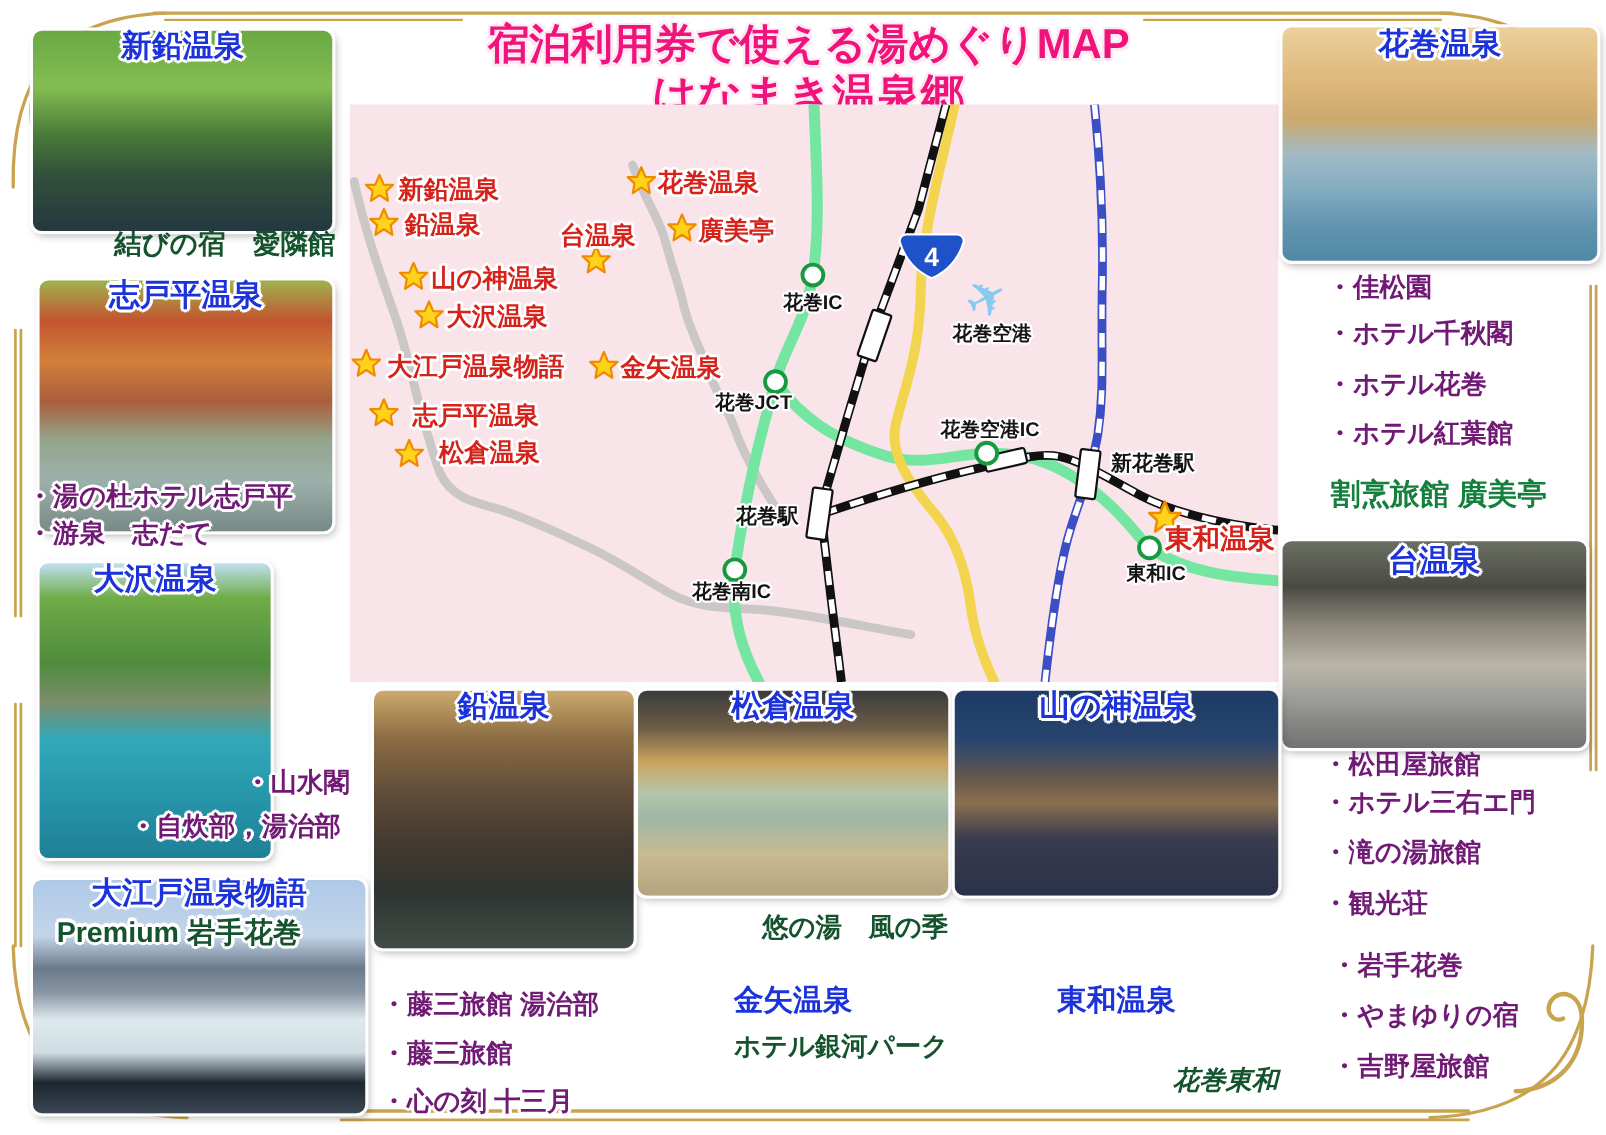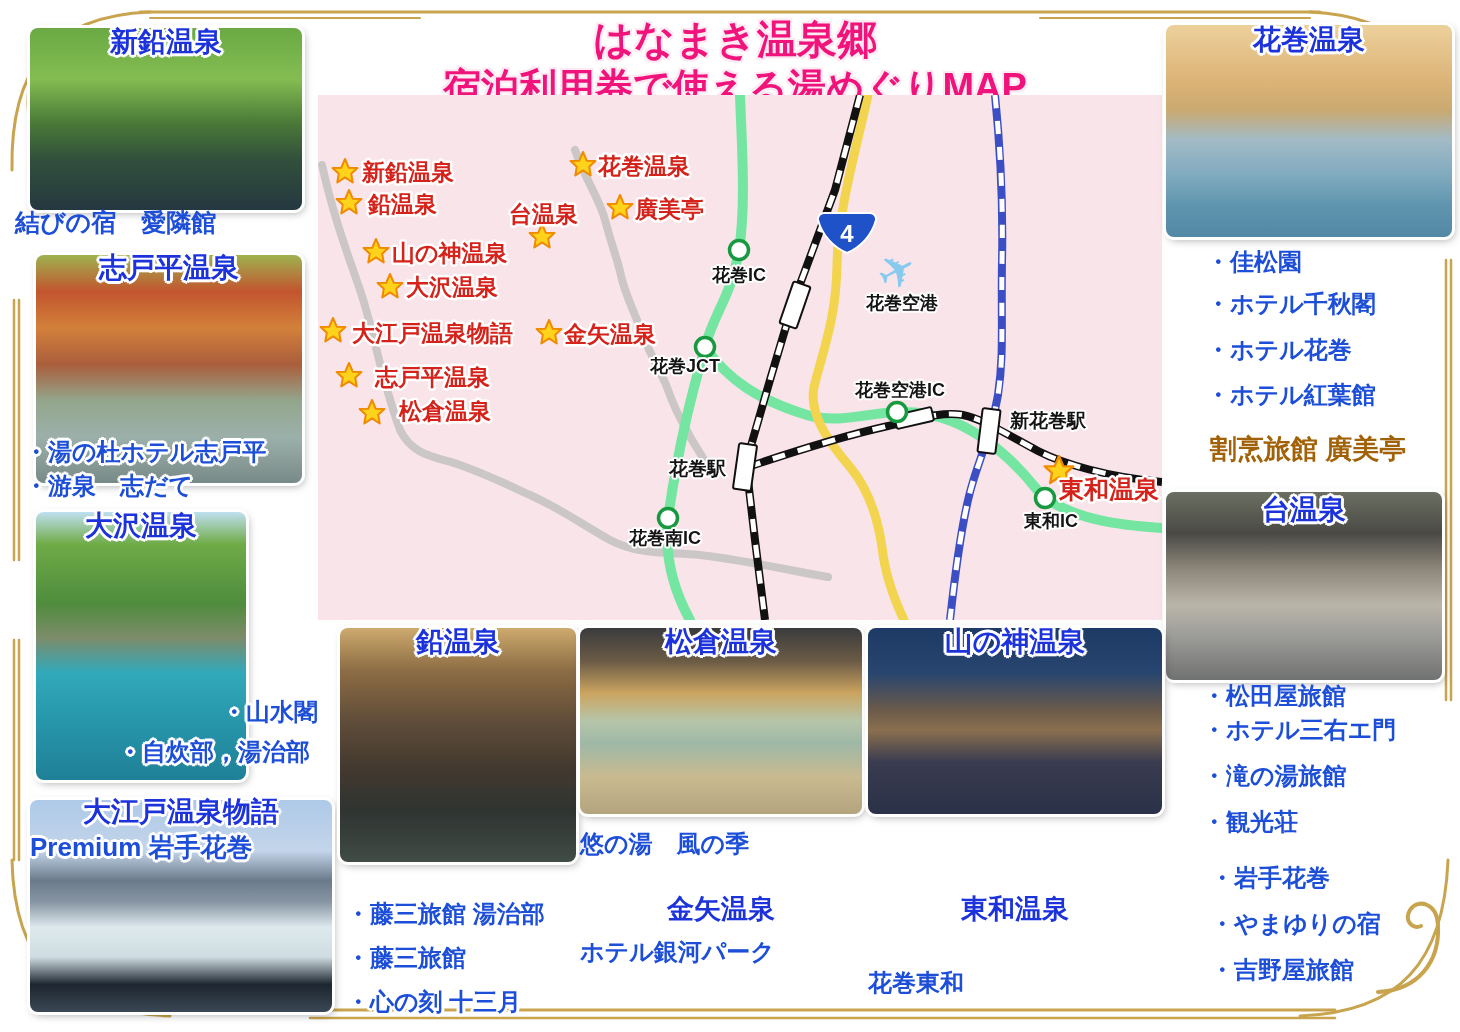--- a/index.html
+++ b/index.html
@@ -5,24 +5,24 @@
   html,body{margin:0;padding:0;background:#e8e8e8;}
   #page{position:relative;width:1460px;height:1032px;background:#ffffff;overflow:hidden;
         font-family:"Liberation Sans","DejaVu Sans",sans-serif;}
   .abs{position:absolute;}
   .halo{text-shadow:-2px -2px 0 #fff,2px -2px 0 #fff,-2px 2px 0 #fff,2px 2px 0 #fff,
         0 -3px 0 #fff,0 3px 0 #fff,-3px 0 0 #fff,3px 0 0 #fff;}
   .title{color:#F0137B;font-weight:bold;text-align:center;line-height:1.15;
          text-shadow:-2px -2px 0 #fde9f1,2px -2px 0 #fde9f1,-2px 2px 0 #fde9f1,2px 2px 0 #fde9f1;}
   .photo{border-radius:8px;box-shadow:0 0 0 3px #fff,2px 3px 8px rgba(0,0,0,.35);}
   .plabel{color:#1C33DC;font-weight:bold;font-size:28px;text-align:center;line-height:1;}
-  .bullet{color:#1d4ed8;font-weight:bold;font-size:24px;line-height:1;white-space:nowrap;}
-  .cap{color:#1d4ed8;font-weight:bold;font-size:24px;text-align:left;line-height:1;}
+  .bullet{color:#701a75;font-weight:bold;font-size:24px;line-height:1;white-space:nowrap;}
+  .cap{color:#14532d;font-weight:bold;font-size:24px;text-align:right;line-height:1;}
   .sub{color:#1C33DC;font-weight:bold;font-size:27px;text-align:center;line-height:1;}
-  .ryk{color:#a16207;font-weight:bold;font-size:27px;text-align:center;line-height:1;}
+  .ryk{color:#15803d;font-weight:bold;font-size:27px;text-align:center;line-height:1;}
   #mapbox{left:318px;top:95px;width:844px;height:525px;background:#F9E4E9;}
   .map-red{font-weight:bold;font-size:23px;fill:#D5231B;stroke:#ffffff;stroke-width:5px;
            paint-order:stroke;stroke-linejoin:round;font-family:"Liberation Sans","DejaVu Sans",sans-serif;}
   .map-red-big{font-size:25px;}
   .map-black{font-weight:bold;font-size:18px;fill:#141414;stroke:#ffffff;stroke-width:4px;
            paint-order:stroke;stroke-linejoin:round;font-family:"Liberation Sans","DejaVu Sans",sans-serif;}
   .map-sta{font-weight:bold;font-size:19px;fill:#141414;stroke:#ffffff;stroke-width:4px;
            paint-order:stroke;stroke-linejoin:round;font-family:"Liberation Sans","DejaVu Sans",sans-serif;}
 </style>
 </head>
@@ -41,22 +41,22 @@
     <path d="M30,120 C22,70 48,40 88,38 C112,37 120,55 108,64 C98,71 86,62 92,52" stroke-width="4"></path>
     <path d="M1310,12 C1400,16 1444,60 1448,160" stroke-width="3"></path>
     <path d="M1372,40 C1412,38 1440,62 1438,100 C1437,122 1418,128 1410,116 C1404,106 1412,96 1421,100" stroke-width="4"></path>
     <path d="M12,860 C14,960 60,1012 170,1016" stroke-width="3"></path>
     <path d="M36,920 C28,968 52,996 92,998 C114,999 122,982 110,974 C100,968 90,976 95,986" stroke-width="4"></path>
     <path d="M1300,1016 C1400,1012 1444,962 1448,860" stroke-width="3"></path>
     <path d="M1378,992 C1418,990 1440,962 1438,925 C1437,903 1418,898 1410,910 C1404,920 1412,930 1421,926" stroke-width="4"></path>
   </svg>
 
   <div class="abs title" style="left:330px;top:16px;width:810px;">
+    <div style="font-size:38px;margin-top:4px;">宿泊利用券で使える湯めぐりMAP</div>
     <div style="font-size:40px;">はなまき温泉郷</div>
-    <div style="font-size:38px;margin-top:4px;">宿泊利用券で使える湯めぐりMAP</div>
   </div>
 
   <div id="mapbox" class="abs">
     <svg width="844" height="525" viewBox="0 0 844 525">
       <defs>
         <path id="star5" d="M0,-13 L3.8,-4.2 L12.4,-4 L6.2,1.7 L7.7,10.5 L0,5.4 L-7.7,10.5 L-6.2,1.7 L-12.4,-4 L-3.8,-4.2 Z"></path>
       </defs>
 
       <g stroke="#CCC7C7" stroke-width="8" fill="none" stroke-linecap="round">
         <path d="M4,70 C15,120 30,160 42,195 C55,232 62,280 82,335 C95,362 120,362 142,370 C175,382 190,390 212,400 C245,415 265,430 292,445 C320,460 350,457 382,460 C420,464 470,475 510,482"></path>
@@ -188,15 +188,15 @@
 
   <div class="abs photo" style="left:580px;top:628px;width:282px;height:186px;background:linear-gradient(180deg,#3a3b3d 0%,#6c5c46 18%,#cba460 35%,#b6c5a9 50%,#9eb8a6 62%,#c9ba90 80%,#b4a47f 100%);"></div>
   <div class="abs plabel halo" style="left:580px;top:628px;width:282px;">松倉温泉</div>
   <div class="abs cap" style="left:580px;top:832px;width:282px;">悠の湯　風の季</div>
   <div class="abs sub" style="left:580px;top:896px;width:282px;">金矢温泉</div>
   <div class="abs cap" style="left:580px;top:940px;width:282px;">ホテル銀河パーク</div>
 
   <div class="abs photo" style="left:868px;top:628px;width:294px;height:186px;background:linear-gradient(180deg,#1e3a66 0%,#27456f 24%,#6a5a4a 44%,#8a6f4f 55%,#3a3c50 72%,#2a3148 100%);"></div>
   <div class="abs plabel halo" style="left:868px;top:628px;width:294px;">山の神温泉</div>
   <div class="abs sub" style="left:868px;top:896px;width:294px;">東和温泉</div>
-  <div class="abs cap" style="left:868px;top:971px;width:294px;">花巻東和</div>
+  <div class="abs cap" style="left:868px;top:971px;width:294px;font-style:italic;">花巻東和</div>
 
 </div>
 
 </body></html>

